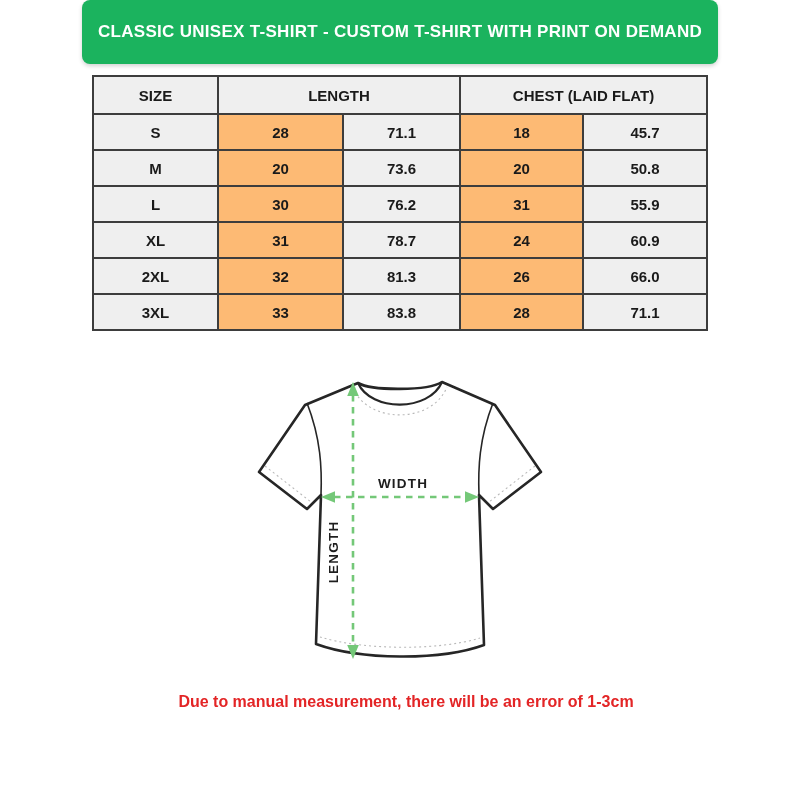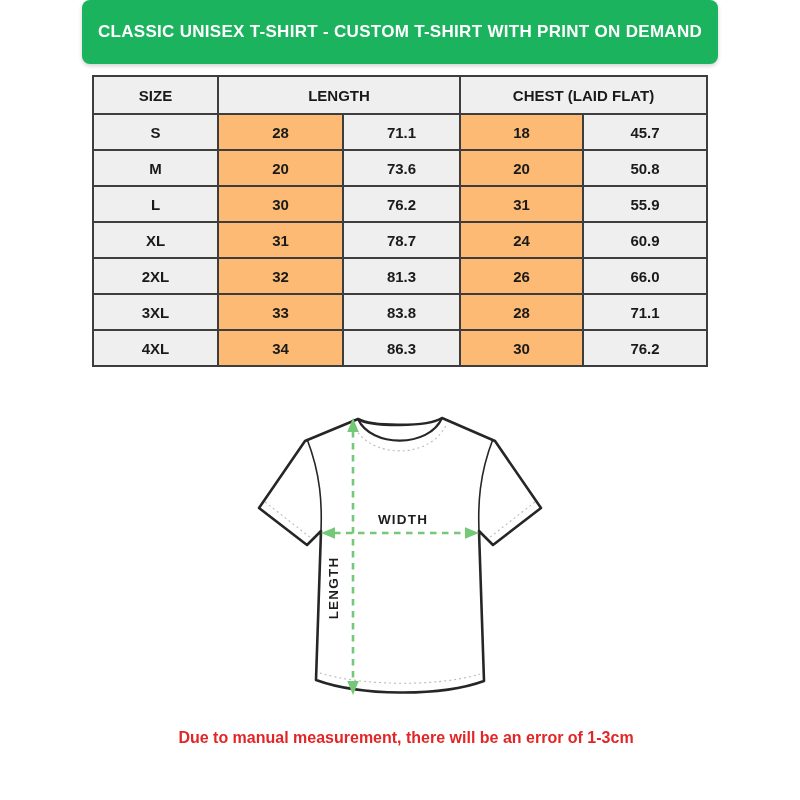--- a/index.html
+++ b/index.html
@@ -135,27 +135,20 @@
           <td class="white">26</td>
           <td class="gray">66.0</td>
         </tr>
         <tr>
           <td class="gray">3XL</td>
           <td class="white">33</td>
           <td class="gray">83.8</td>
           <td class="white">28</td>
           <td class="gray">71.1</td>
         </tr>
-        <tr>
-          <td class="gray">4XL</td>
-          <td class="white">34</td>
-          <td class="gray">86.3</td>
-          <td class="white">30</td>
-          <td class="gray">76.2</td>
-        </tr>
       </tbody>
   </table>
 
   <figure class="diagram">
     <svg width="300" height="300" viewBox="0 0 300 300">
 
       <path class="shirt-line" d="M 108 14
            C 122 22 178 22 192 13
            L 245 36
            L 291 103

